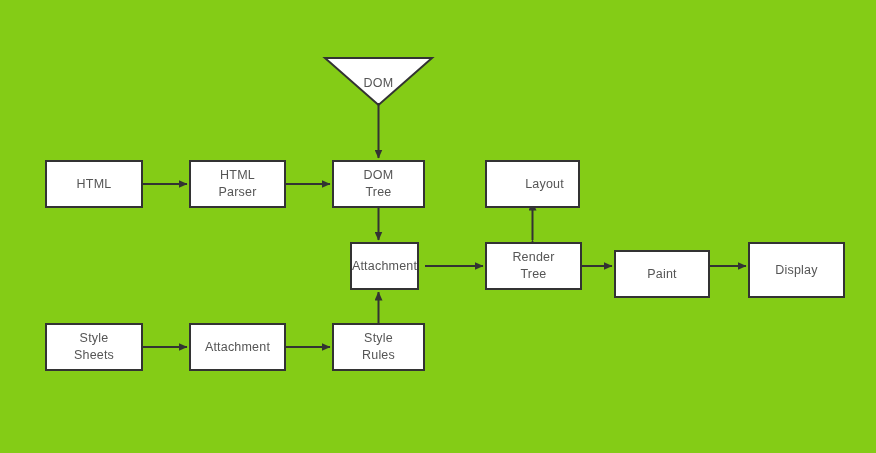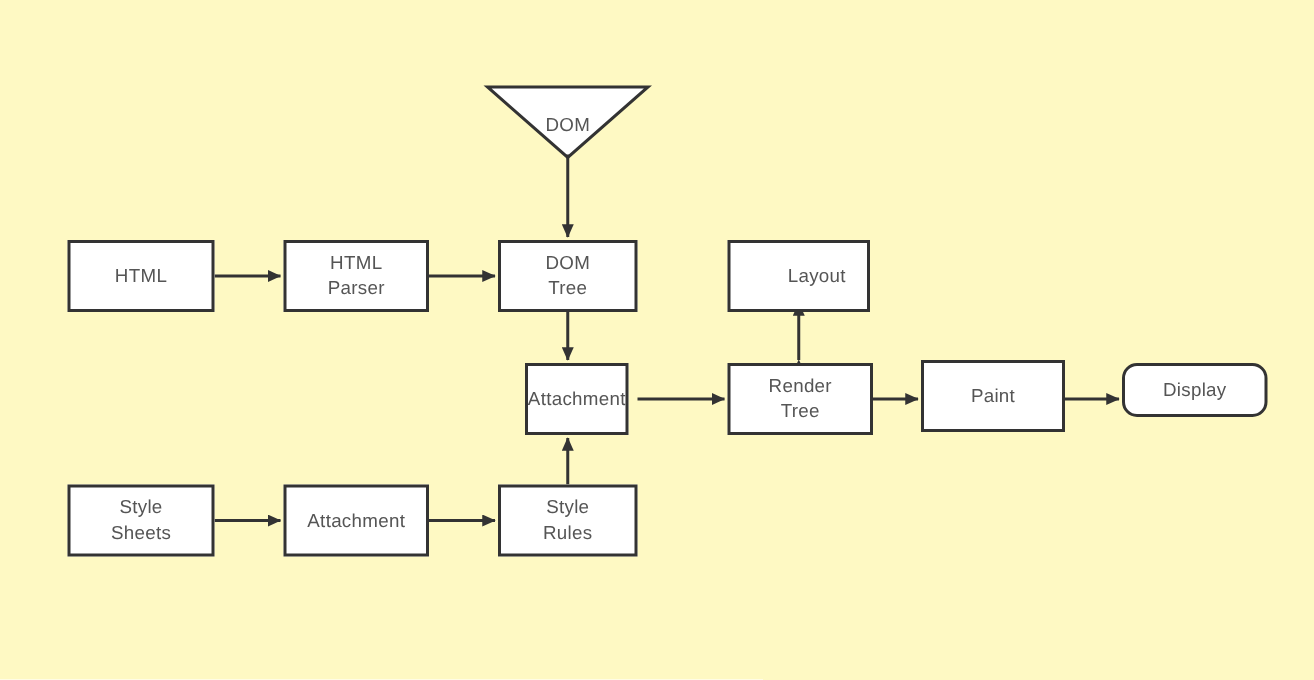--- a/index.html
+++ b/index.html
@@ -7,21 +7,21 @@
     padding: 0;
     background: #ffffff;
   }
   body {
     font-family: "Liberation Sans", sans-serif;
   }
   #diagram-root {
     position: relative;
     width: 876px;
     height: 453px;
-    background: #fef9c3;
+    background: #84cc16;
     overflow: hidden;
   }
   #diagram-svg {
     position: absolute;
     left: 0;
     top: 0;
     width: 876px;
     height: 453px;
   }
   .node-box {
@@ -122,25 +122,25 @@
 
   <div class="node-box" style="left:332px; top:242px; width:69px; height:48px;margin-left:18px;">
     <span class="node-label">Attachment</span>
   </div>
 
   <div class="node-box" style="left:485px; top:242px; width:97px; height:48px;">
     <span class="node-label">Render
 Tree</span>
   </div>
 
-  <div class="node-box" style="left:614px; top:240px; width:96px; height:48px;">
+  <div class="node-box" style="left:614px; top:250px; width:96px; height:48px;">
     <span class="node-label">Paint</span>
   </div>
 
-  <div class="node-box" style="left:748px; top:242px; width:97px; height:36px;border-radius:10px;">
+  <div class="node-box" style="left:748px; top:242px; width:97px; height:56px;">
     <span class="node-label">Display</span>
   </div>
 
   <div class="node-box" style="left:45px; top:323px; width:98px; height:48px;">
     <span class="node-label">Style
 Sheets</span>
   </div>
 
   <div class="node-box" style="left:189px; top:323px; width:97px; height:48px;">
     <span class="node-label">Attachment</span>

